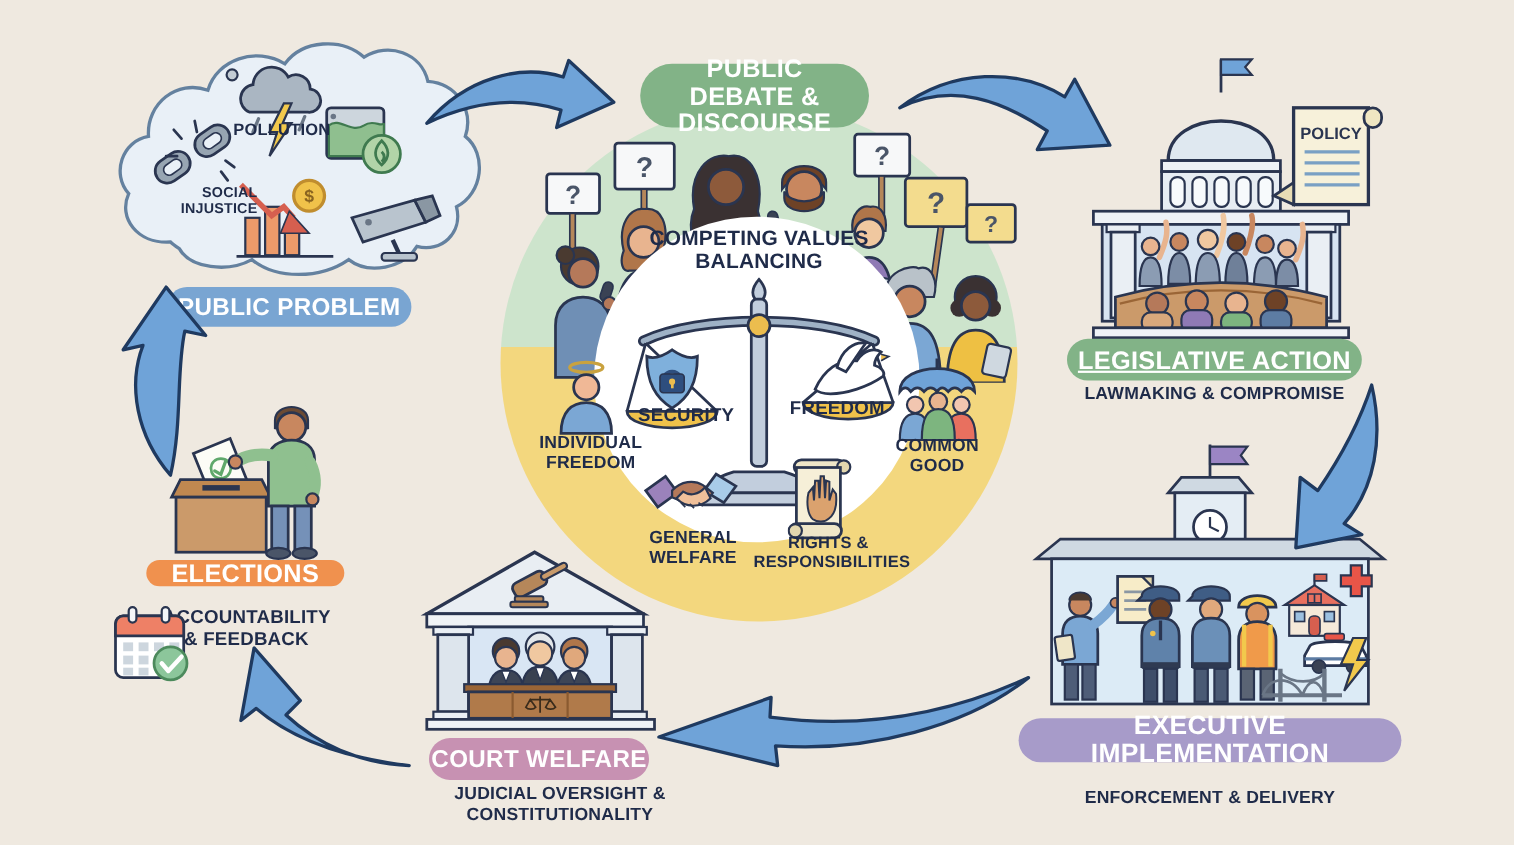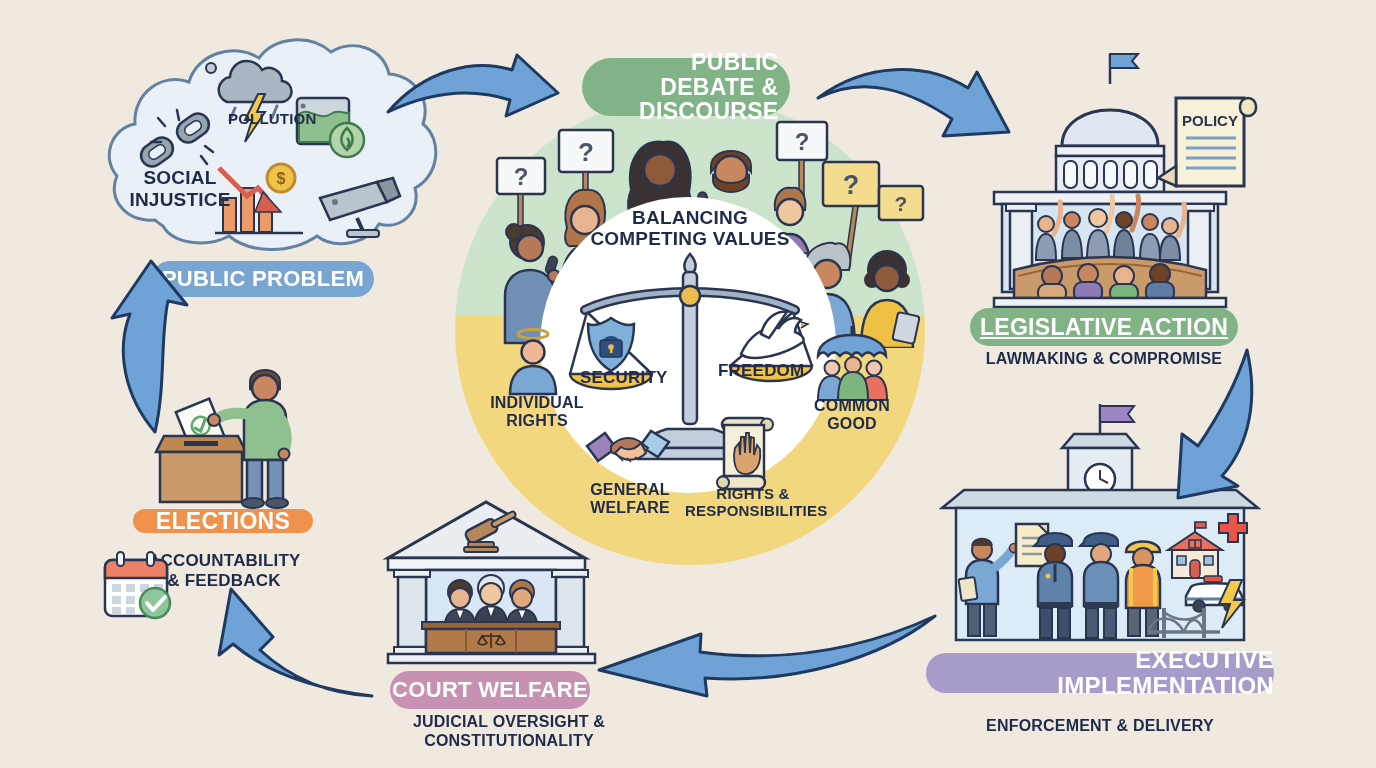--- a/index.html
+++ b/index.html
@@ -1,18 +1,18 @@
 <!DOCTYPE html>
 <html><head>
 <meta charset="utf-8">
 <style>
   html,body{margin:0;padding:0;}
   body{width:1376px;height:768px;background:#efe9e0;font-family:"Liberation Sans",sans-serif;position:relative;overflow:hidden;}
   .abs{position:absolute;}
-  .pill{position:absolute;display:flex;align-items:center;justify-content:center;color:#fff;font-weight:bold;border-radius:30px;text-align:right;letter-spacing:.3px;line-height:1.08;}
+  .pill{position:absolute;display:flex;align-items:center;justify-content:center;color:#fff;font-weight:bold;border-radius:30px;text-align:center;letter-spacing:.3px;line-height:1.08;}
   .sub{position:absolute;color:#1f2b49;font-weight:bold;text-align:center;line-height:1.18;letter-spacing:.2px;}
   .vlabel{position:absolute;color:#1f2b49;font-weight:bold;text-align:center;line-height:1.12;font-size:16px;letter-spacing:.2px;}
   #big-circle{position:absolute;left:455px;top:95px;width:470px;height:470px;border-radius:50%;
     background:linear-gradient(180deg,#cde4cc 0%,#cde4cc 47%,#f3d77e 47%,#f3d77e 100%);}
   #white-circle{position:absolute;left:540px;top:197px;width:296px;height:296px;border-radius:50%;background:#ffffff;}
   svg{display:block;}
   svg text{font-family:"Liberation Sans",sans-serif;font-weight:bold;}
   #arrows{position:absolute;left:0;top:0;pointer-events:none;}
 </style>
 </head>
@@ -104,22 +104,22 @@
     <circle cx="447" cy="172" r="8" fill="#3a3132"></circle>
     <circle cx="432" cy="170" r="13" fill="#8d5a3b" stroke="#2a3550" stroke-width="2.5"></circle>
     <path d="M406,240 C406,206 416,192 432,192 C448,192 458,206 458,240 Z" fill="#eec043" stroke="#2a3550" stroke-width="2.5"></path>
     <rect x="440" y="206" width="22" height="28" rx="3" fill="#cfd8e0" stroke="#2a3550" stroke-width="2" transform="rotate(12 451 220)"></rect>
   </g>
 </svg>
 
 <div id="white-circle"></div>
 
 <div class="vlabel" style="left:570px;top:207px;width:240px;font-size:19px;">
+  <div>COMPETING VALUES</div>
   <div>BALANCING</div>
-  <div>COMPETING VALUES</div>
 </div>
 
 <svg class="abs" style="left:565px;top:252px;" width="250" height="212" viewBox="0 0 250 212">
   <path d="M125,2 C132,10 133,18 125,23 C117,18 118,10 125,2 Z" fill="#c2cedd" stroke="#2a3550" stroke-width="2.5"></path>
   <rect x="118" y="20" width="14" height="152" rx="5" fill="#c2cedd" stroke="#2a3550" stroke-width="2.5"></rect>
   <path d="M20,58 C70,34 180,34 230,58" stroke="#2a3550" stroke-width="10" fill="none" stroke-linecap="round"></path>
   <path d="M20,58 C70,34 180,34 230,58" stroke="#9fb2c6" stroke-width="5" fill="none" stroke-linecap="round"></path>
   <circle cx="125" cy="44" r="10" fill="#ecbd4e" stroke="#2a3550" stroke-width="2.5"></circle>
 
   <path d="M22,60 L5,122 M22,60 L87,122" stroke="#2a3550" stroke-width="2.5" fill="none"></path>
@@ -147,21 +147,21 @@
 </svg>
 
 <div class="vlabel" style="left:580px;top:368px;width:84px;font-size:17px;">SECURITY</div>
 <div class="vlabel" style="left:718px;top:361px;width:74px;font-size:17px;">FREEDOM</div>
 
 <svg class="abs" style="left:502px;top:326px;" width="62" height="70" viewBox="0 0 62 70">
   <ellipse cx="31" cy="8" rx="15" ry="4.5" fill="none" stroke="#c9a23f" stroke-width="3"></ellipse>
   <circle cx="31" cy="26" r="11.5" fill="#f0b896" stroke="#2a3550" stroke-width="2.5"></circle>
   <path d="M8,68 C8,48 18,40 31,40 C44,40 54,48 54,68 Z" fill="#7ba7d4" stroke="#2a3550" stroke-width="2.5"></path>
 </svg>
-<div class="vlabel" style="left:477px;top:394px;width:120px;">INDIVIDUAL RIGHTS</div>
+<div class="vlabel" style="left:477px;top:394px;width:120px;">INDIVIDUAL FREEDOM</div>
 
 <svg class="abs" style="left:812px;top:316px;" width="80" height="86" viewBox="0 0 80 86">
   <line x1="40" y1="10" x2="40" y2="52" stroke="#2a3550" stroke-width="3"></line>
   <path d="M6,40 C6,12 74,12 74,40 Q68,33 62,40 Q56,33 50,40 Q44,33 40,40 Q34,33 28,40 Q22,33 16,40 Q11,33 6,40 Z" fill="#6fa3d8" stroke="#2a3550" stroke-width="2.5"></path>
   <circle cx="20" cy="52" r="7.5" fill="#f2c6b0" stroke="#2a3550" stroke-width="2"></circle>
   <circle cx="62" cy="52" r="7.5" fill="#f2c6b0" stroke="#2a3550" stroke-width="2"></circle>
   <path d="M6,84 C6,66 12,60 20,60 C28,60 33,66 33,84 Z" fill="#7ba7d4" stroke="#2a3550" stroke-width="2"></path>
   <path d="M47,84 C47,66 54,60 62,60 C70,60 75,66 75,84 Z" fill="#e8705f" stroke="#2a3550" stroke-width="2"></path>
   <circle cx="41" cy="49" r="8" fill="#e8b48f" stroke="#2a3550" stroke-width="2"></circle>
   <path d="M26,84 C26,62 32,56 41,56 C50,56 56,62 56,84 Z" fill="#7db57f" stroke="#2a3550" stroke-width="2"></path>
@@ -233,22 +233,22 @@
   </g>
 
   <g>
     <polygon points="225,168 282,152 292,172 235,190" fill="#b9c4ce" stroke="#2a3550" stroke-width="2.5"></polygon>
     <polygon points="282,152 298,148 305,166 292,172" fill="#8a97a3" stroke="#2a3550" stroke-width="2.5"></polygon>
     <circle cx="240" cy="172" r="3" fill="#6a7686"></circle>
     <line x1="262" y1="188" x2="268" y2="201" stroke="#2a3550" stroke-width="4"></line>
     <rect x="252" y="200" width="32" height="7" rx="3" fill="#b9c4ce" stroke="#2a3550" stroke-width="2"></rect>
   </g>
 </svg>
-<div class="sub" style="left:212px;top:110px;width:86px;font-size:15px;margin-left:16px;">POLLUTION</div>
-<div class="sub" style="left:126px;top:167px;width:108px;font-size:19px;">SOCIAL INJUSTICE</div>
+<div class="sub" style="left:212px;top:110px;width:86px;font-size:15px;">POLLUTION</div>
+<div class="sub" style="left:126px;top:167px;width:108px;font-size:13px;text-align:right;">SOCIAL INJUSTICE</div>
 <div class="pill" style="left:152px;top:221px;width:222px;height:36px;background:#79a5d2;font-size:22px;margin-top:40px;">PUBLIC PROBLEM</div>
 
 <svg class="abs" style="left:960px;top:48px;" width="300" height="262" viewBox="0 0 300 262">
   <line x1="150" y1="6" x2="150" y2="36" stroke="#2a3550" stroke-width="2.5"></line>
   <polygon points="150,6 178,6 172,13 178,20 150,20" fill="#6fa3d8" stroke="#2a3550" stroke-width="2"></polygon>
   <path d="M102,98 C102,50 198,50 198,98 Z" fill="#dfe8f0" stroke="#2a3550" stroke-width="3"></path>
   <rect x="96" y="98" width="108" height="10" fill="#eef2f6" stroke="#2a3550" stroke-width="2.5"></rect>
   <rect x="96" y="108" width="108" height="36" fill="#e7edf3" stroke="#2a3550" stroke-width="2.5"></rect>
   <rect x="104" y="113" width="13" height="27" rx="6" fill="#f7fafc" stroke="#2a3550" stroke-width="2"></rect>
   <rect x="124" y="113" width="13" height="27" rx="6" fill="#f7fafc" stroke="#2a3550" stroke-width="2"></rect>

